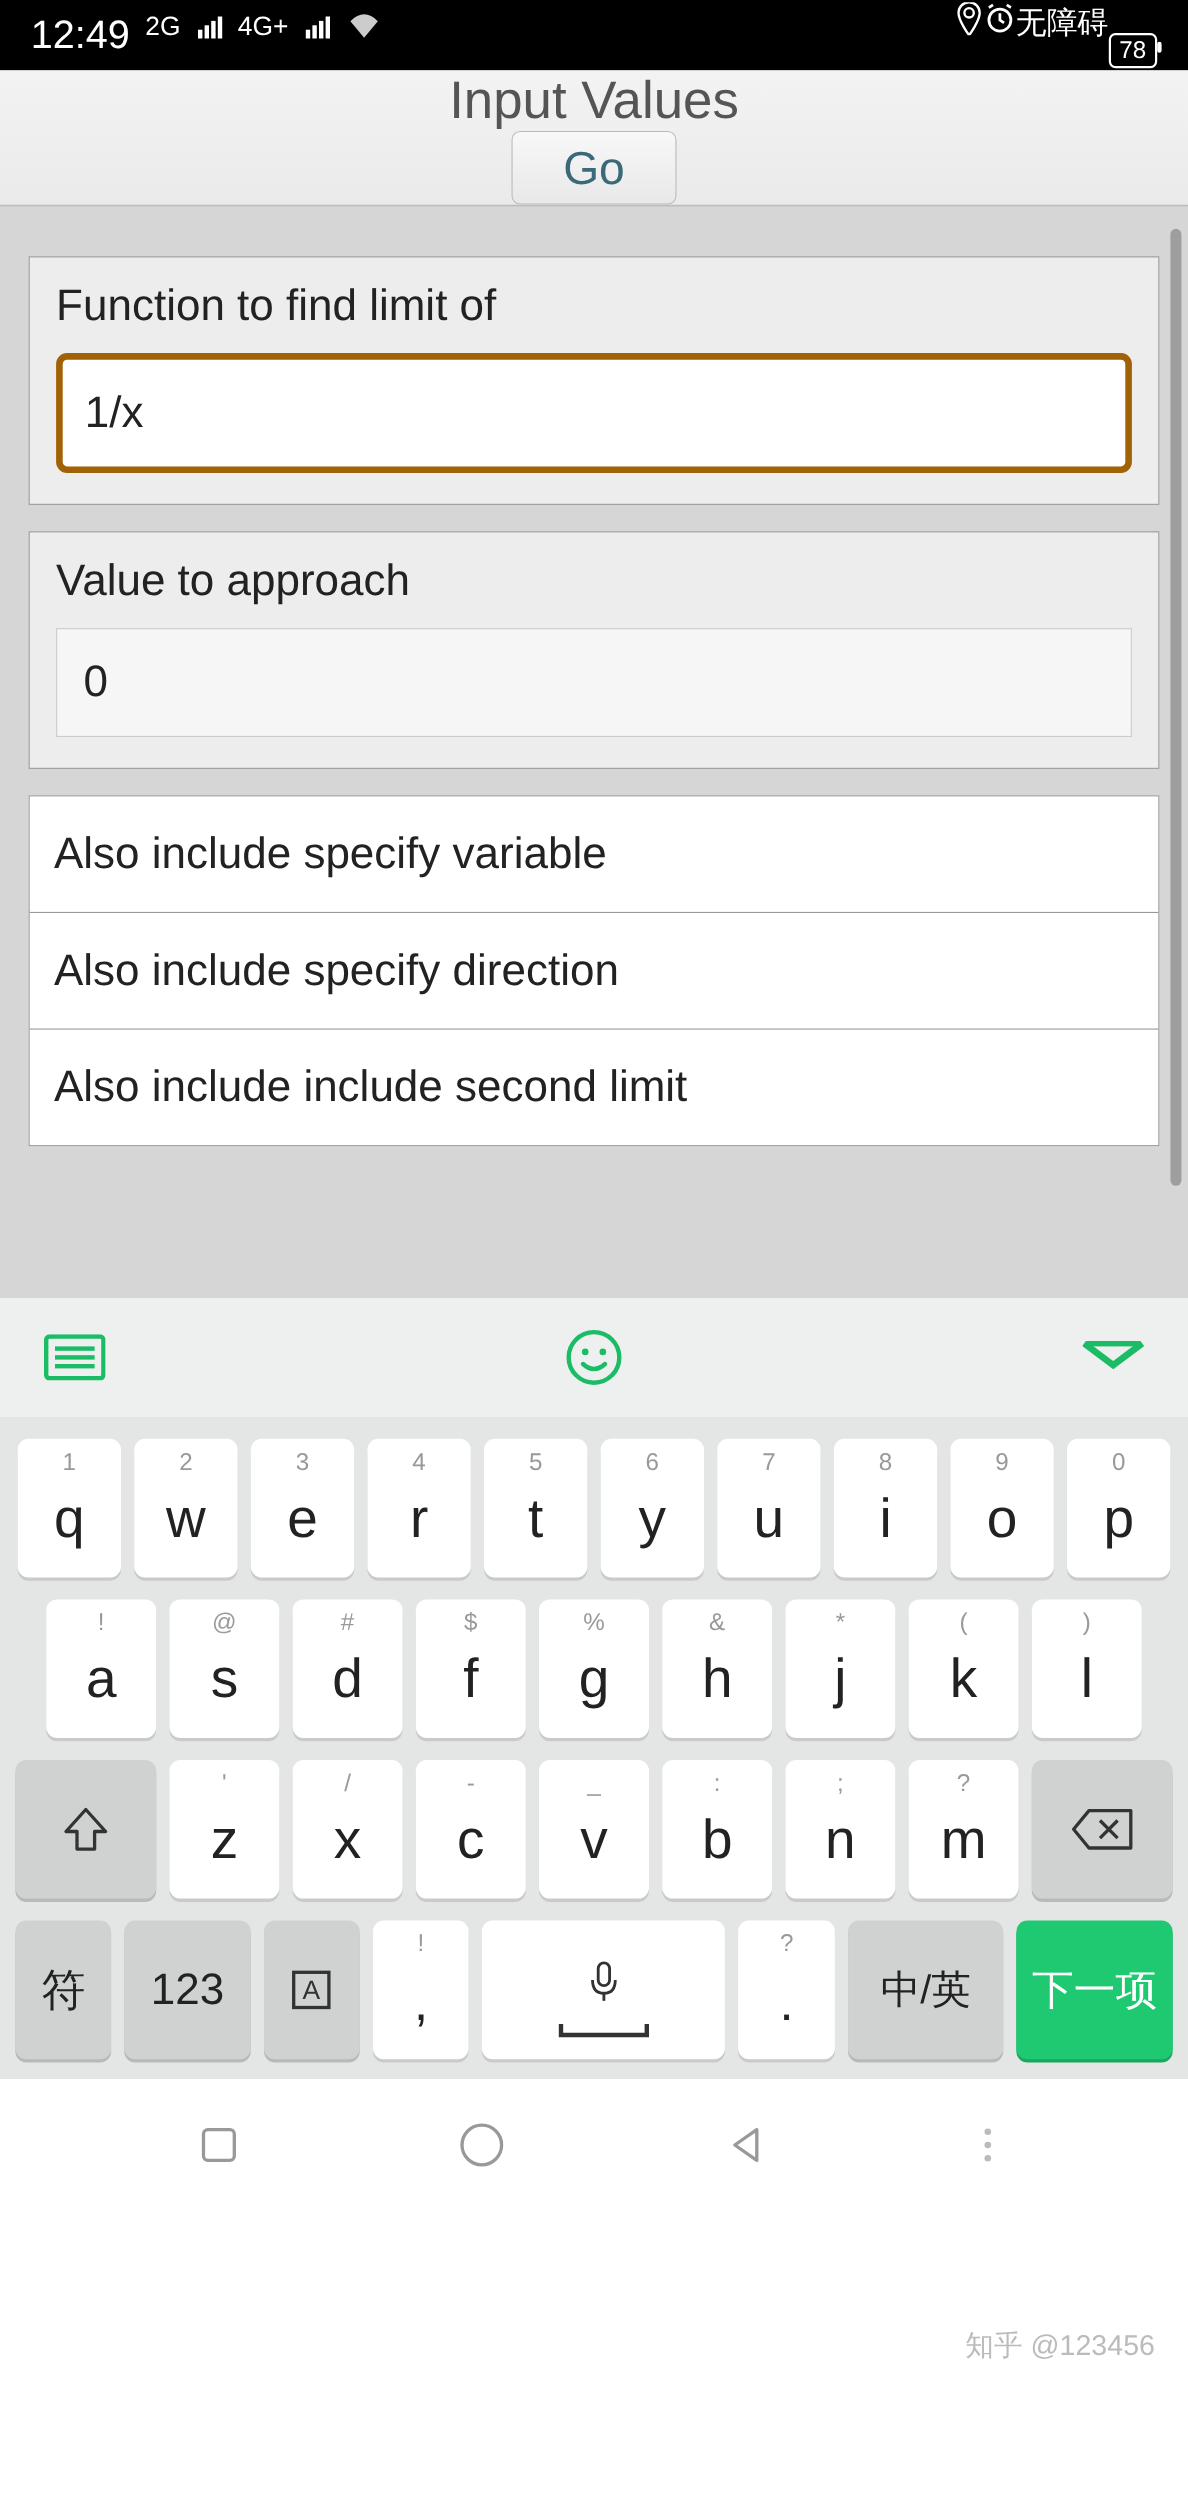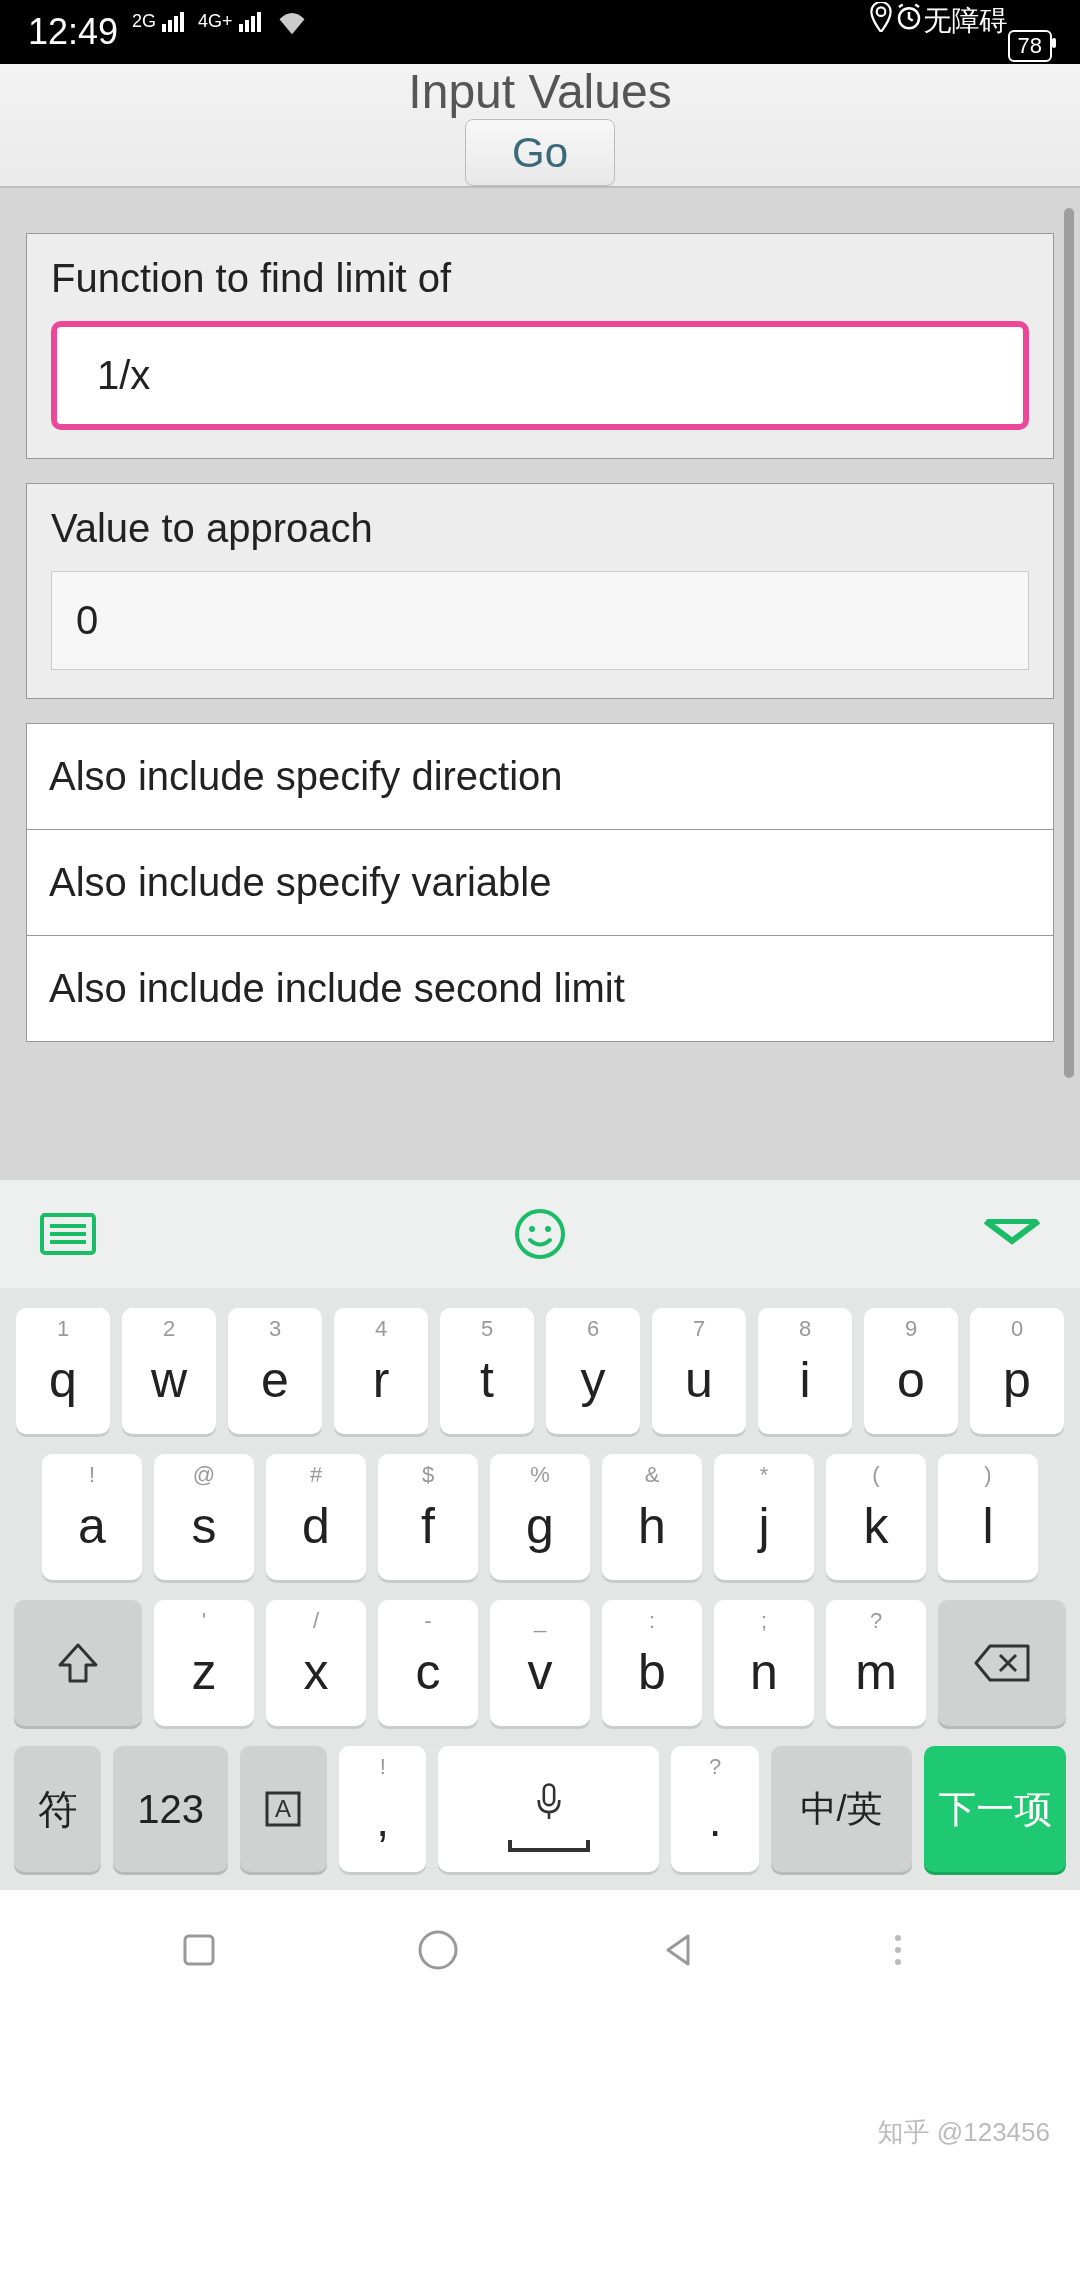--- a/index.html
+++ b/index.html
@@ -2,42 +2,42 @@
 <html><head>
 <meta charset="utf-8">
 <style>
   * { box-sizing: border-box; margin: 0; padding: 0; }
   html, body { width: 1080px; height: 2280px; font-family: -apple-system, Helvetica, Arial, sans-serif; overflow: hidden; background: #fff; }
   
   
   .status-bar { height: 64px; background: #000; color: #fff; display: flex; align-items: center; padding: 0 28px; font-size: 30px; }
   .status-left { display: flex; align-items: flex-start; gap: 8px; }
   .status-time { font-size: 36px; font-weight: 400; }
-  .status-net { font-size: 18px; margin-left: 6px; display:flex; align-items:center; gap:4px; }
+  .status-net { font-size: 24px; margin-left: 6px; display:flex; align-items:center; gap:14px; }
   .signal-bars { display: inline-flex; align-items: flex-end; gap: 2px; margin-left:2px;}
   .signal-bars span { width: 4px; background: #fff; }
   .signal-bars span:nth-child(1){height:8px;}
   .signal-bars span:nth-child(2){height:12px;}
   .signal-bars span:nth-child(3){height:16px;}
   .signal-bars span:nth-child(4){height:20px;}
   .status-right { margin-left: auto; display: flex; align-items: flex-start; }
   .battery-box { border: 2px solid #fff; border-radius: 6px; padding: 1px 8px; font-size: 22px; position: relative; margin-top: 28px; }
   .battery-box::after { content:""; position:absolute; right:-6px; top:6px; width:4px; height:10px; background:#fff; border-radius:2px; }
   
   
   .header { height: 124px; background: linear-gradient(#f3f3f3,#eaeaea); display: flex; align-items: center; padding: 0 16px; border-bottom: 2px solid #bdbdbd; flex-direction: column; }
   .header-title { flex: 1; text-align: center; font-size: 48px; color: #555; font-weight: 500; }
   .go-btn { width: 150px; height: 88px; background: linear-gradient(#f8f8f8,#e8e8e8); border: 1px solid #bbb; border-radius: 8px; font-size: 42px; color: #3a6a7a; display:flex; align-items:center; justify-content:center; }
   
   
   .content { background: #d6d6d6; padding: 26px 26px 0 26px; position: relative; height: 992px; }
   .scroll-ind { position:absolute; right:6px; top:20px; width:10px; height:870px; background:#9e9e9e; border-radius:5px; }
   .card { background: #ededed; border: 1px solid #999; padding: 22px 24px 28px 24px; margin-bottom: 24px; margin-top: 19px; }
   .card-label { font-size: 40px; color: #222; margin-bottom: 20px; font-weight:400; }
-  .input-active { background: #fff; border: 6px solid #ec4899; border-radius: 10px; padding: 26px 40px; font-size: 40px; color: #222; }
+  .input-active { background: #fff; border: 6px solid #a16207; border-radius: 10px; padding: 26px 20px; font-size: 40px; color: #222; }
   .input-normal { background: #f6f6f6; border: 1px solid #ccc; padding: 26px 24px; font-size: 40px; color: #222; }
   .list { background:#fff; border:1px solid #999; }
   .list-item { padding: 30px 22px; font-size: 40px; color:#222; border-bottom:1px solid #999; }
   .list-item:last-child { border-bottom:none; }
   
   
   .kb-toolbar { height: 108px; background: #eef0ef; display:flex; align-items:center; justify-content:space-between; padding: 0 40px; }
   .kb-tool-icon { color:#1abc66; }
   
   
@@ -127,22 +127,22 @@
     <div class="card-label">Function to find limit of</div>
     <div class="input-active">1/x</div>
   </div>
 
   <div class="card">
     <div class="card-label">Value to approach</div>
     <div class="input-normal">0</div>
   </div>
 
   <div class="list">
+    <div class="list-item">Also include specify variable</div>
     <div class="list-item">Also include specify direction</div>
-    <div class="list-item">Also include specify variable</div>
     <div class="list-item">Also include include second limit</div>
   </div>
 </div>
 
 <div class="kb-toolbar">
   <span class="kb-tool-icon">
     <svg width="56" height="42" viewBox="0 0 56 42">
         <rect x="2" y="2" width="52" height="38" rx="3" fill="none" stroke="#1abc66" stroke-width="4"></rect>
         <rect x="10" y="11" width="36" height="4" fill="#1abc66"></rect>
         <rect x="10" y="19" width="36" height="4" fill="#1abc66"></rect>

